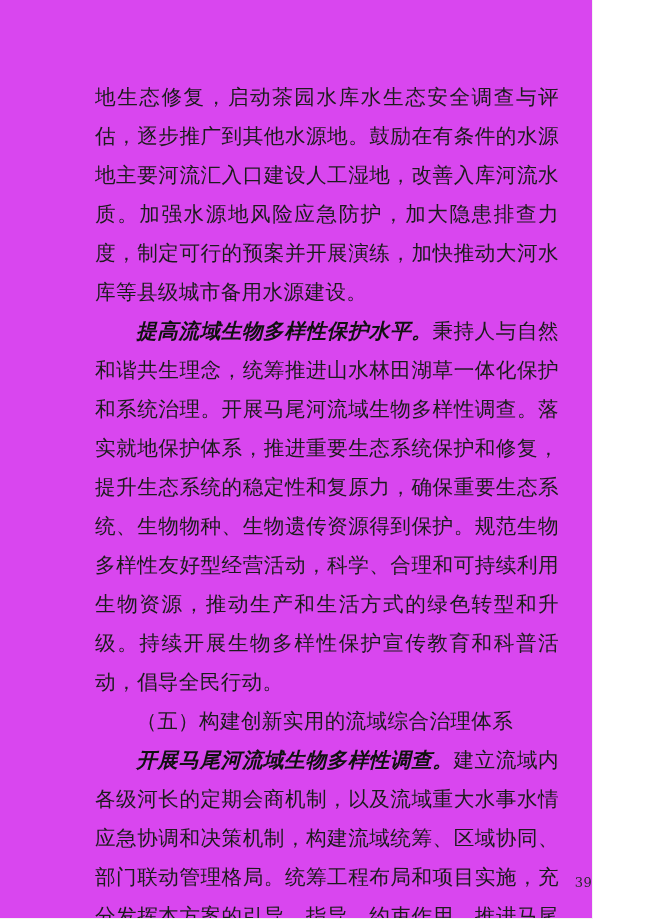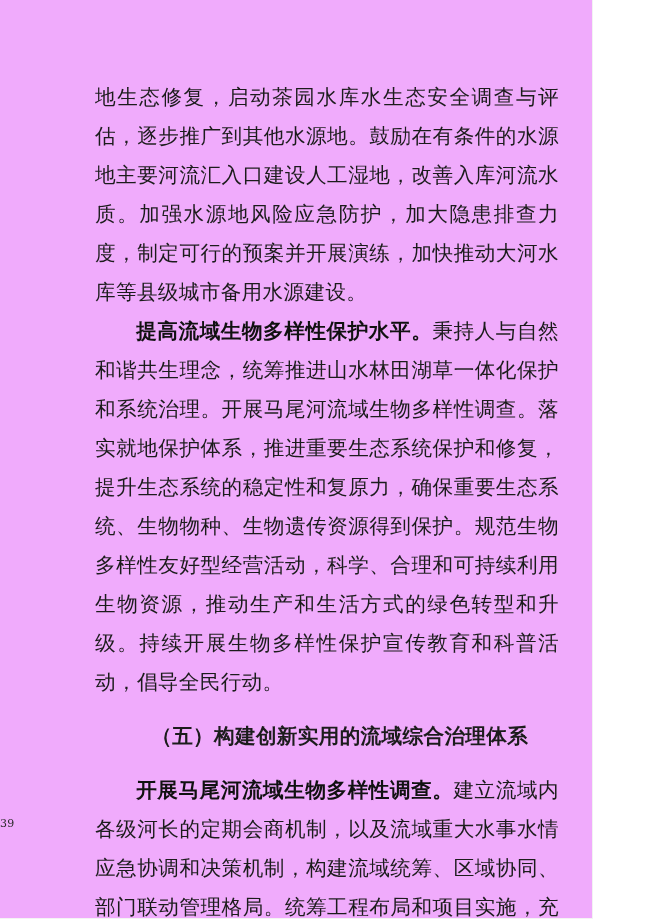--- a/index.html
+++ b/index.html
@@ -14,21 +14,21 @@
     font-family: "DejaVu Serif", "Liberation Serif", serif;
     -webkit-font-smoothing: antialiased;
     overflow: hidden;
   }
 
   .page {
     position: relative;
     width: 593px;
     height: 919px;
     box-sizing: border-box;
-    background: #f0abfc;
+    background: #d946ef;
     border-right: 1px solid #f2f2f2;
     border-bottom: 1px solid #f4f4f4;
     overflow: hidden;
   }
 
   .text-column {
     position: absolute;
     left: 95px;
     top: 78px;
     width: 464px;
@@ -49,41 +49,42 @@
 
   .para.indent {
     text-indent: 2em;
   }
 
   
   .lead {
     font-weight: 700;
     color: #111111;
     letter-spacing: 0.35px;
+    font-style: italic;
   }
 
   
   .section-heading {
-    margin: 15px;
+    margin: 0;
     font-size: 20.6px;
     line-height: 39px;
     color: #1c1c1c;
     text-indent: 2em;
     letter-spacing: 0.35px;
-    font-weight: 700;
+    font-weight: 400;
     text-align: left;
   }
 
   .page-number {
     position: absolute;
     left: 0;
     right: 0;
-    top: 816px;
-    text-align: left;
-    font-size: 11px;
+    top: 875px;
+    text-align: right;
+    font-size: 13px;
     line-height: 16px;
     color: #2a2a2a;
     font-family: "DejaVu Serif", "Liberation Serif", serif;
     letter-spacing: 0.3px;
   }
 </style>
 </head>
 <body>
 
 <div class="page">

